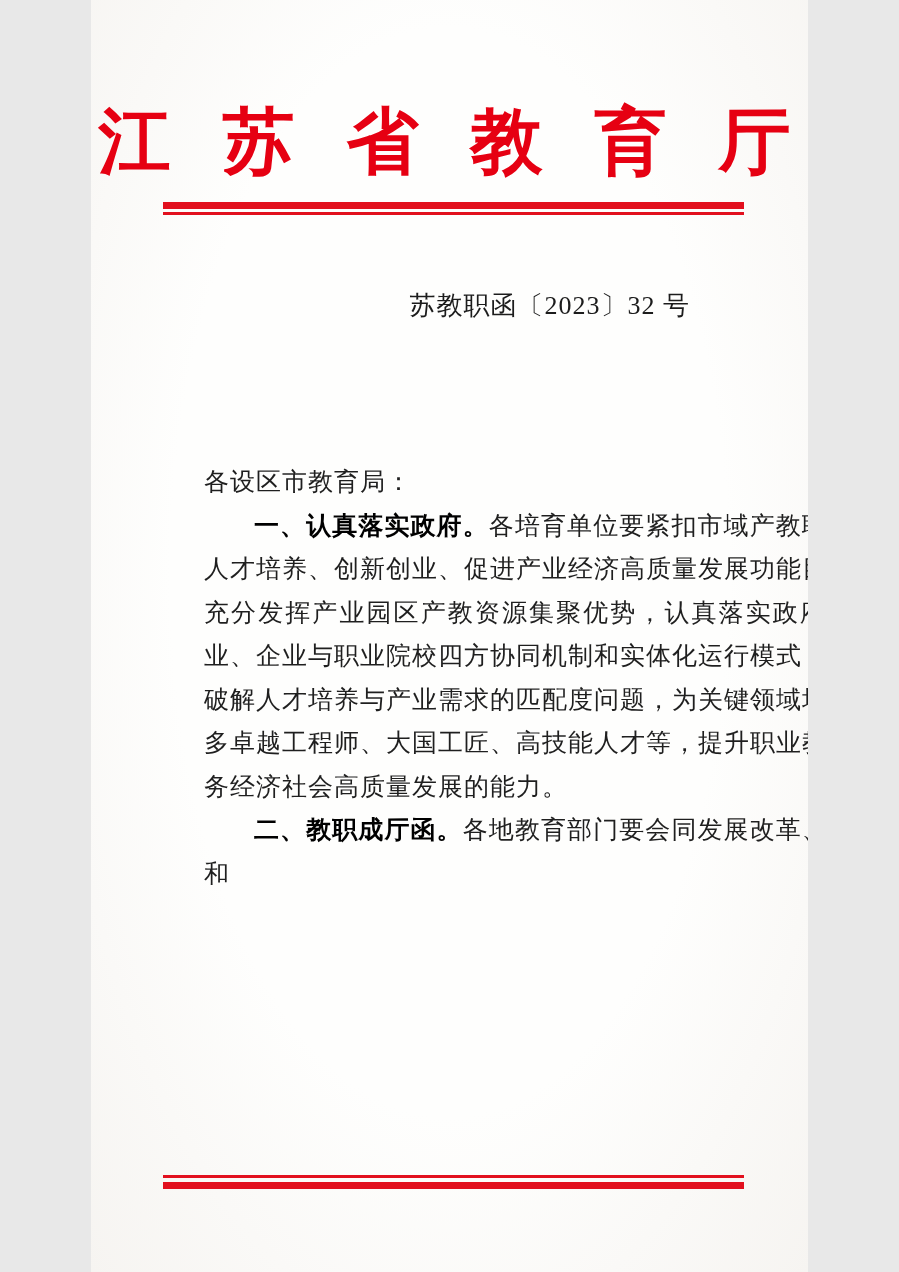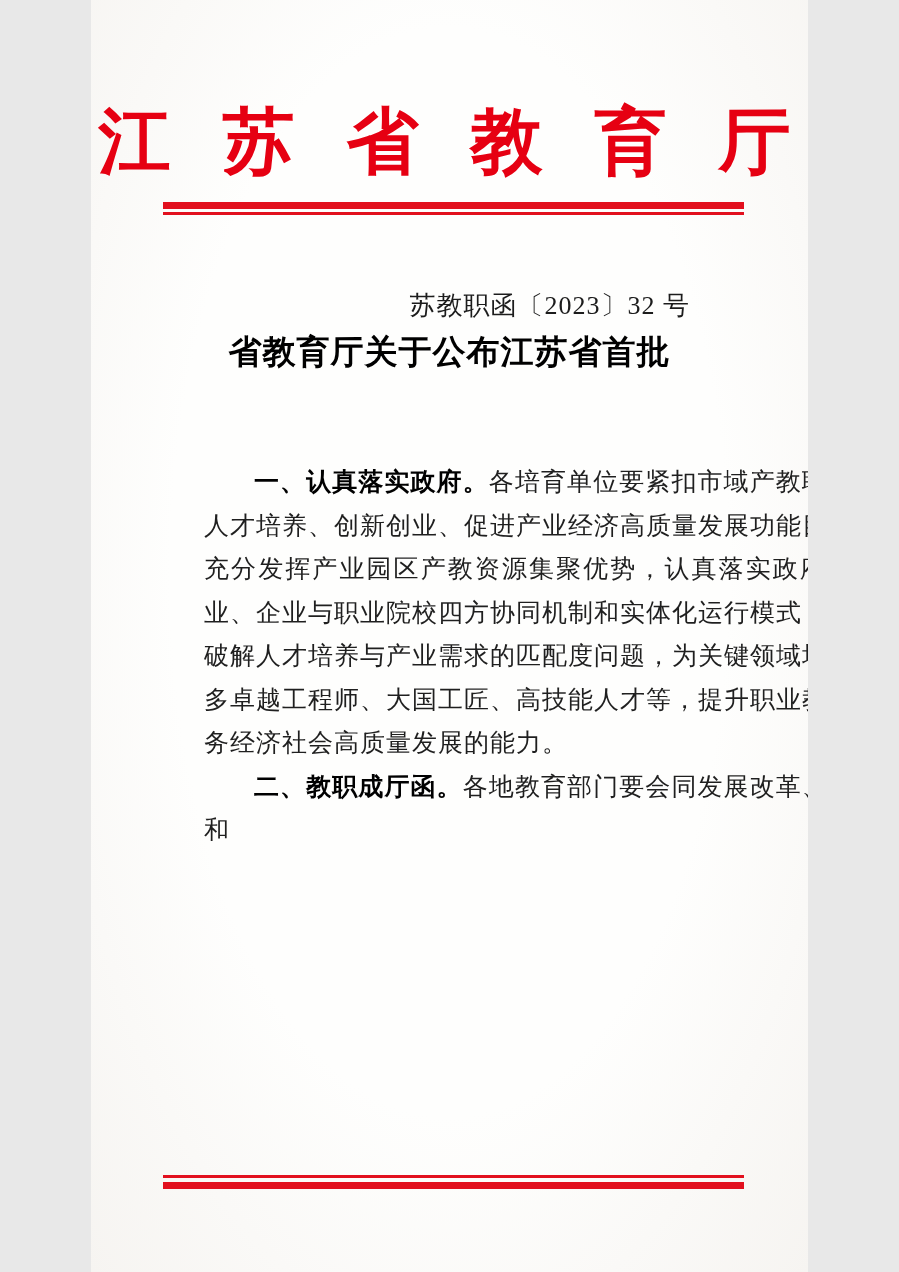--- a/index.html
+++ b/index.html
@@ -119,24 +119,24 @@
 
   <div class="rule-top">
     <div class="bar-thick"></div>
     <div class="bar-gap"></div>
     <div class="bar-thin"></div>
   </div>
 
   <div class="doc-number">苏教职函〔2023〕32 号</div>
 
   <div class="doc-title">
-    <div>省教育厅关于公布江苏省首批</div>
   </div>
 
   <div class="doc-body">
+    <p class="salutation">各设区市教育局：</p>
 
 
     <p class="para"><span class="lead">一、认真落实政府。</span><span>各培育单位要紧扣市域产教联合体人才培养、创新创业、促进产业经济高质量发展功能目标，充分发挥产业园区产教资源集聚优势，认真落实政府、行业、企业与职业院校四方协同机制和实体化运行模式，重点破解人才培养与产业需求的匹配度问题，为关键领域培养更多卓越工程师、大国工匠、高技能人才等，提升职业教育服务经济社会高质量发展的能力。</span></p>
 
     <p class="para"><span class="lead">二、教职成厅函。</span><span>各地教育部门要会同发展改革、工业和</span></p>
   </div>
 
   <div class="rule-bottom">
     <div class="bar-thin"></div>
     <div class="bar-gap"></div>

